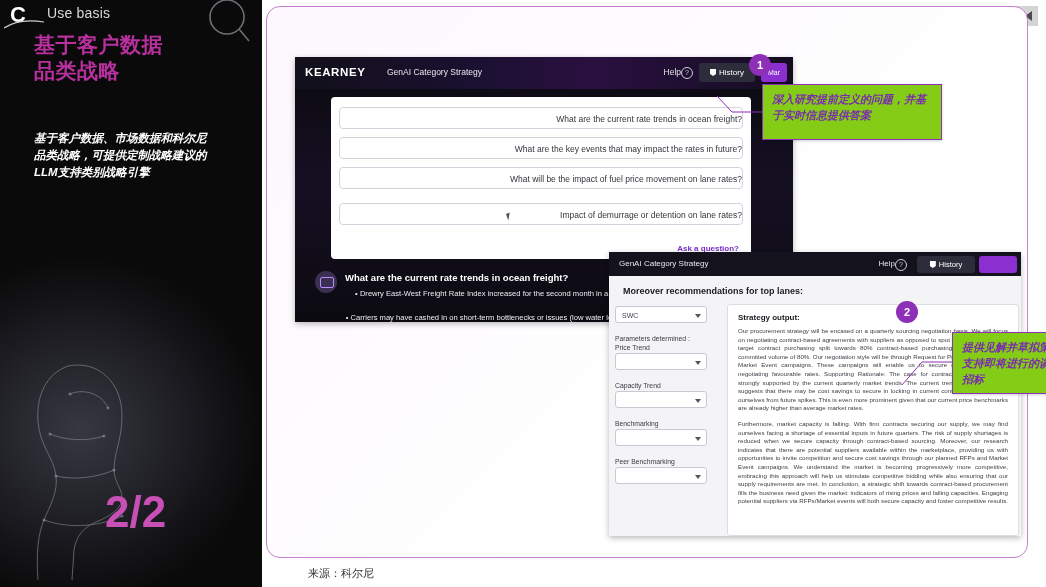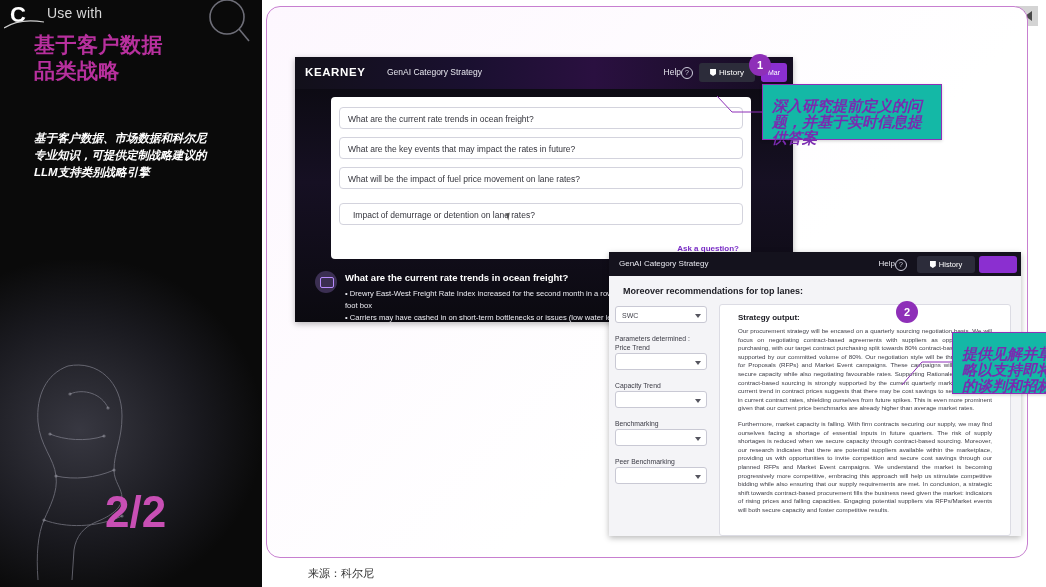--- a/index.html
+++ b/index.html
@@ -258,20 +258,21 @@
     border-radius: 3px;
     color: #fff;
     font-size: 7px;
     line-height: 19px;
     text-align: center;
   }
   .shot1-body {
     position: relative;
     height: 233px;
     background: linear-gradient(180deg, #0d0b14 0%, #161023 40%, #0b0a10 100%);
+    text-align: right;
   }
   .shot1-card {
     position: absolute;
     left: 36px; top: 8px;
     width: 420px; height: 162px;
     background: #ffffff;
     border-radius: 4px;
   }
   .qrow {
     position: absolute;
@@ -440,52 +441,52 @@
     border-right: 3.5px solid transparent;
     border-top: 4px solid #55555f;
   }
   .s2-sublabel {
     font-size: 6.8px;
     color: #3a3a44;
     margin: 0 6px 2px 6px;
   }
   .s2-panel {
     position: absolute;
-    left: 110px; top: 28px;
+    left: 118px; top: 28px;
     width: 292px; height: 232px;
     background: #ffffff;
     border: 1px solid #dcdce4;
     border-radius: 3px;
-    padding: 8px 18px;
+    padding: 8px 10px;
     box-sizing: border-box;
   }
   .s2-panel h4 {
     margin: 0 0 5px 0;
     font-size: 8px;
     color: #1b1b22;
   }
   .s2-panel p {
     margin: 0 0 7px 0;
     font-size: 6.2px;
     line-height: 8.6px;
     color: #3c3c46;
     text-align: justify;
   }
 
   
   .callout {
     position: absolute;
-    background: #14b8a6;
+    background: #84cc16;
     border: 1px solid #8e2fb8;
     color: #7a2ab0;
-    font-size: 15px;
+    font-size: 11px;
     font-weight: bold;
     font-style: italic;
     line-height: 16px;
-    padding: 13px 9px;
+    padding: 6px 9px;
     box-sizing: border-box;
     box-shadow: 0 1px 3px rgba(0,0,0,.18);
   }
   .callout1 {
     left: 500px; top: 84px;
     width: 180px; height: 56px;
   }
   .callout2 {
     left: 690px; top: 332px;
     width: 140px; height: 62px;
@@ -528,35 +529,35 @@
         <circle cx="112" cy="186" r="1.6"></circle>
       <circle cx="40" cy="104" r="1.6"></circle>
         <circle cx="94" cy="106" r="1.6"></circle>
     </g>
   </svg>
 
   <div class="logo-c">C</div>
   <svg class="logo-swoosh" viewBox="0 0 40 10">
     <path d="M0 8 C12 0 28 0 40 2" stroke="#cfcfcf" stroke-width="1.2" fill="none"></path>
   </svg>
-  <div class="usecase-label">Use with</div>
+  <div class="usecase-label">Use basis</div>
 
   <svg class="search-circle" viewBox="0 0 46 46">
     <circle cx="21" cy="19" r="17" stroke="#6e6e78" stroke-width="1.6" fill="none"></circle>
     <line x1="33" y1="31" x2="43" y2="43" stroke="#6e6e78" stroke-width="1.6"></line>
   </svg>
 
   <div class="title-cn">
     <div>基于客户数据</div>
     <div>品类战略</div>
   </div>
 
   <div class="subtitle-cn">
     <div>基于客户数据、市场数据和科尔尼</div>
-    <div>专业知识，可提供定制战略建议的</div>
+    <div>品类战略，可提供定制战略建议的</div>
     <div>LLM支持类别战略引擎</div>
   </div>
 
 
   <div class="page-num">2/2</div>
 </div>
 
 <div class="main">
 
   <div class="nav-back">

